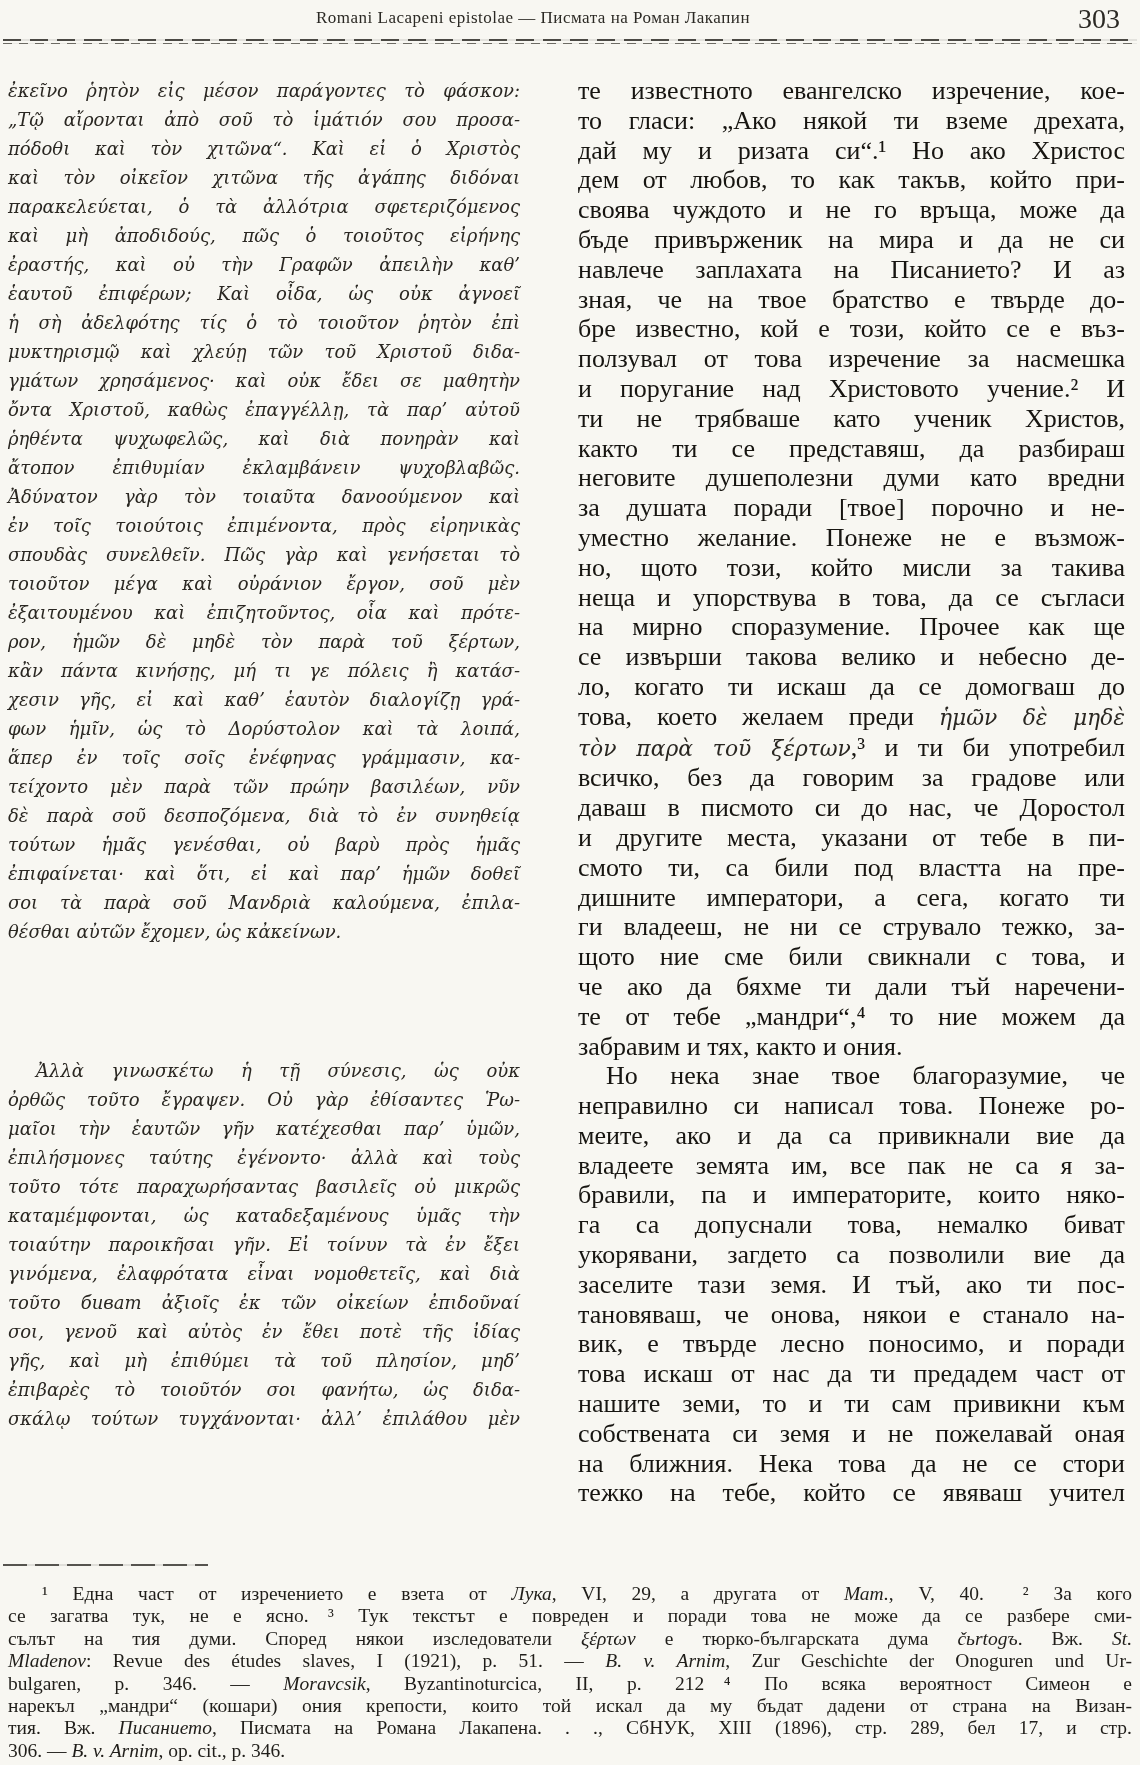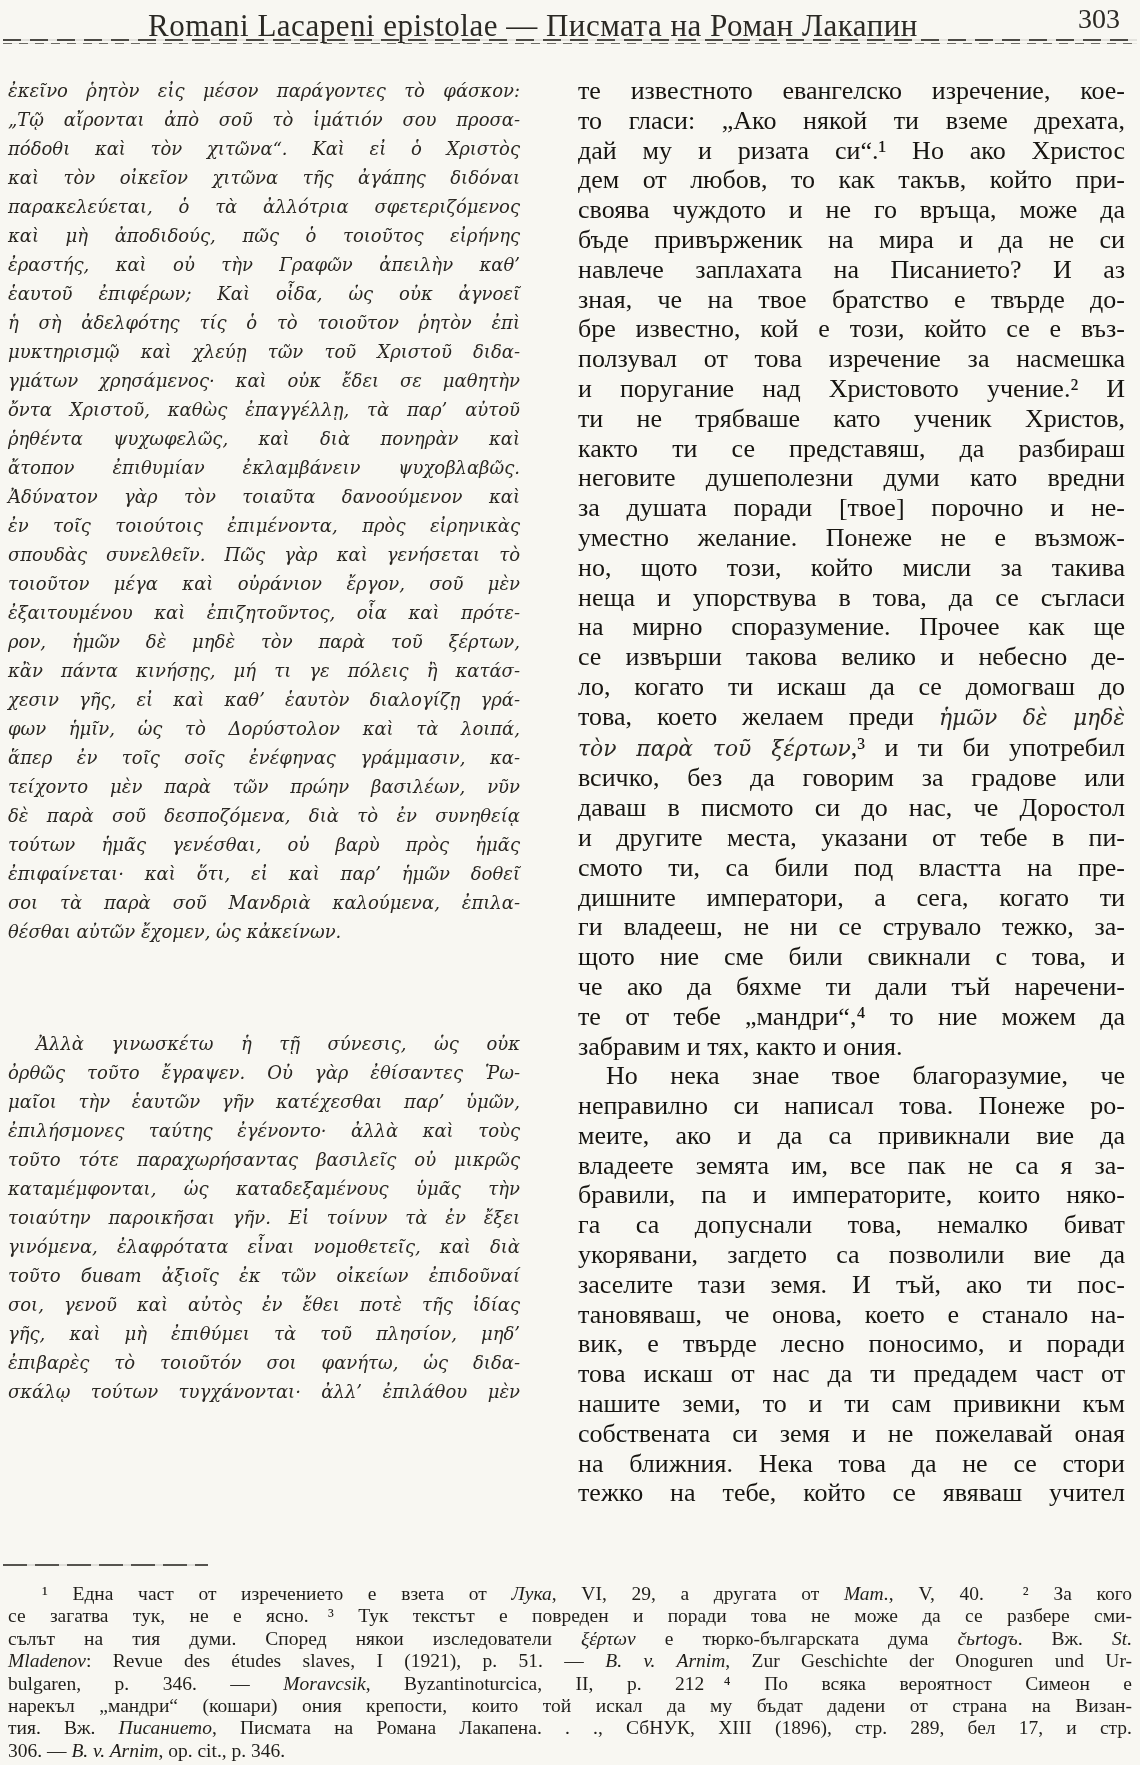--- a/index.html
+++ b/index.html
@@ -4,42 +4,42 @@
 <style>
   * { margin:0; padding:0; box-sizing:border-box; }
   html,body { background:#e9e8e3; }
   .page {
     position:relative; width:1140px; height:1765px; margin:0 auto;
     background:#f8f7f2; color:#1e1c19; overflow:hidden;
     font-family:"Liberation Serif", serif;
   }
   .running-title {
     position:absolute; top:8px; left:0; width:1026px;
-    text-align:center; font-size:31px; letter-spacing:.5px; color:#2b2924;padding-left:40px;
+    text-align:center; font-size:17px; letter-spacing:.5px; color:#2b2924;padding-left:40px;
   }
   .page-number {
     position:absolute; top:3px; right:20px; font-size:28px; color:#2b2924;
   }
   .header-rule {
     position:absolute; top:39px; left:3px; right:3px; height:6px;
     background:
       repeating-linear-gradient(90deg,#4b4944 0 18px, rgba(75,73,68,.12) 18px 27px) 0 0/100% 2px no-repeat,
       repeating-linear-gradient(90deg,#6d6b64 0 9px,  rgba(109,107,100,.1) 9px 16px) 0 4px/100% 1px no-repeat;
   }
   .col { position:absolute; top:76px; }
   .col-left  {
     left:8px; width:512px;
     font-family:"DejaVu Serif", serif; font-style:italic;
     font-size:18px; line-height:29px; color:#2a2722;
   }
   .col-right {
     left:578px; width:547px;
     font-size:26px; line-height:29.8px; color:#171511;
   }
-  .col-left .para + .para { margin-top:83px; }
+  .col-left .para + .para { margin-top:110px; }
   .line { text-align:justify; text-align-last:justify; }
   .line.end { text-align-last:left; }
   .line.indent { text-indent:28px; }
   em.gk { font-family:"DejaVu Serif", serif; font-size:.84em; color:#2a2722; }
   .footnote-rule {
     position:absolute; top:1564px; left:3px; width:205px; height:3px;
     background:repeating-linear-gradient(90deg,#565younger;) ;
     background:repeating-linear-gradient(90deg,#56544f 0 24px, rgba(86,84,79,.15) 24px 32px) 0 0/100% 2px no-repeat;
   }
   .footnotes {
@@ -148,21 +148,21 @@
       </div>
       <div class="para">
         <div class="line indent">Но нека знае твое благоразумие, че</div>
         <div class="line">неправилно си написал това. Понеже ро-</div>
         <div class="line">меите, ако и да са привикнали вие да</div>
         <div class="line">владеете земята им, все пак не са я за-</div>
         <div class="line">бравили, па и императорите, които няко-</div>
         <div class="line">га са допуснали това, немалко биват</div>
         <div class="line">укорявани, загдето са позволили вие да</div>
         <div class="line">заселите тази земя. И тъй, ако ти пос-</div>
-        <div class="line">тановяваш, че онова, което е станало на-</div>
+        <div class="line">тановяваш, че онова, някои е станало на-</div>
         <div class="line">вик, е твърде лесно поносимо, и поради</div>
         <div class="line">това искаш от нас да ти предадем част от</div>
         <div class="line">нашите земи, то и ти сам привикни към</div>
         <div class="line">собствената си земя и не пожелавай оная</div>
         <div class="line">на ближния. Нека това да не се стори</div>
         <div class="line">тежко на тебе, който се явяваш учител</div>
       </div>
     </section>
 
   <div class="footnote-rule"></div>

